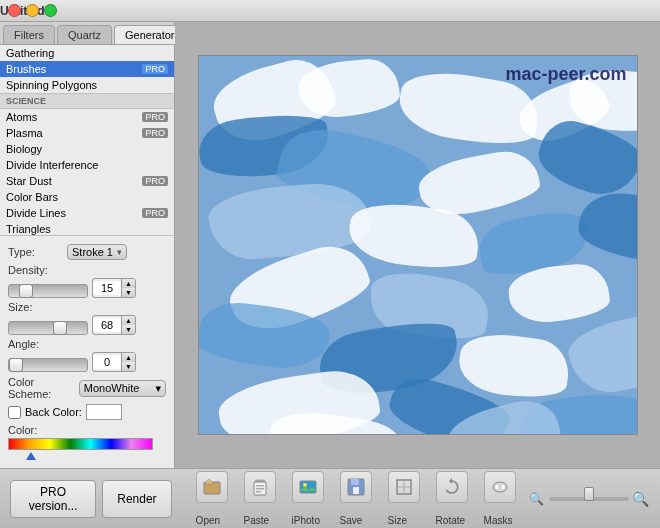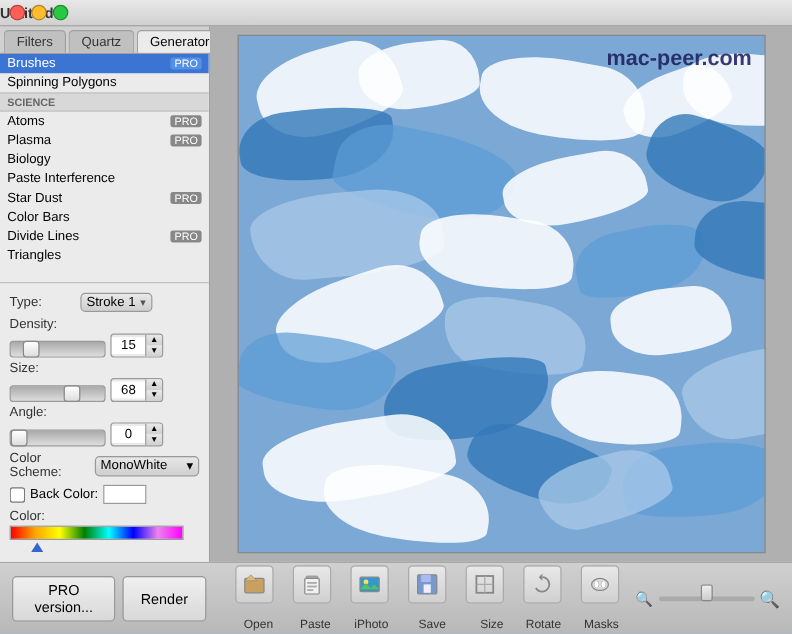--- a/index.html
+++ b/index.html
@@ -275,21 +275,21 @@
     .canvas-area {
       flex: 1;
       background: #b0b0b0;
       display: flex;
       align-items: center;
       justify-content: center;
       padding: 15px;
     }
     .canvas-preview {
       width: 440px;
-      height: 432px;
+      height: 380px;
       background: #7ba8d4;
       position: relative;
       overflow: hidden;
       border: 1px solid #888;
     }
     .watermark {
       position: absolute;
       top: 8px;
       right: 10px;
       font-size: 18px;
@@ -350,21 +350,21 @@
     }
 
     .toolbar-icons {
       display: flex;
       gap: 4px;
       flex: 1;
     }
     .toolbar-icon-item {
       display: flex;
       flex-direction: column;
-      align-items: flex-end;
+      align-items: flex-start;
       gap: 12px;
       padding: 2px 6px;
       cursor: pointer;
     }
     .toolbar-icon-box {
       width: 32px;
       height: 32px;
       background: linear-gradient(to bottom, #e8e8e8, #d0d0d0);
       border: 1px solid #aaa;
       border-radius: 4px;
@@ -423,20 +423,23 @@
   <div class="left-panel">
 
     <div class="tab-bar">
       <div class="tab">Filters</div>
       <div class="tab">Quartz</div>
       <div class="tab active">Generators</div>
     </div>
 
     <div class="generator-list">
 
+      <div class="list-item">
+        <span>Gathering</span>
+      </div>
       <div class="list-item selected">
         <span>Brushes</span>
         <span class="pro-badge">PRO</span>
       </div>
       <div class="list-item">
         <span>Spinning Polygons</span>
       </div>
 
       <div class="section-header">SCIENCE</div>
 
@@ -445,21 +448,21 @@
         <span class="pro-badge">PRO</span>
       </div>
       <div class="list-item">
         <span>Plasma</span>
         <span class="pro-badge">PRO</span>
       </div>
       <div class="list-item">
         <span>Biology</span>
       </div>
       <div class="list-item">
-        <span>Paste Interference</span>
+        <span>Divide Interference</span>
       </div>
       <div class="list-item">
         <span>Star Dust</span>
         <span class="pro-badge">PRO</span>
       </div>
 
 
       <div class="list-item">
         <span>Color Bars</span>
       </div>

